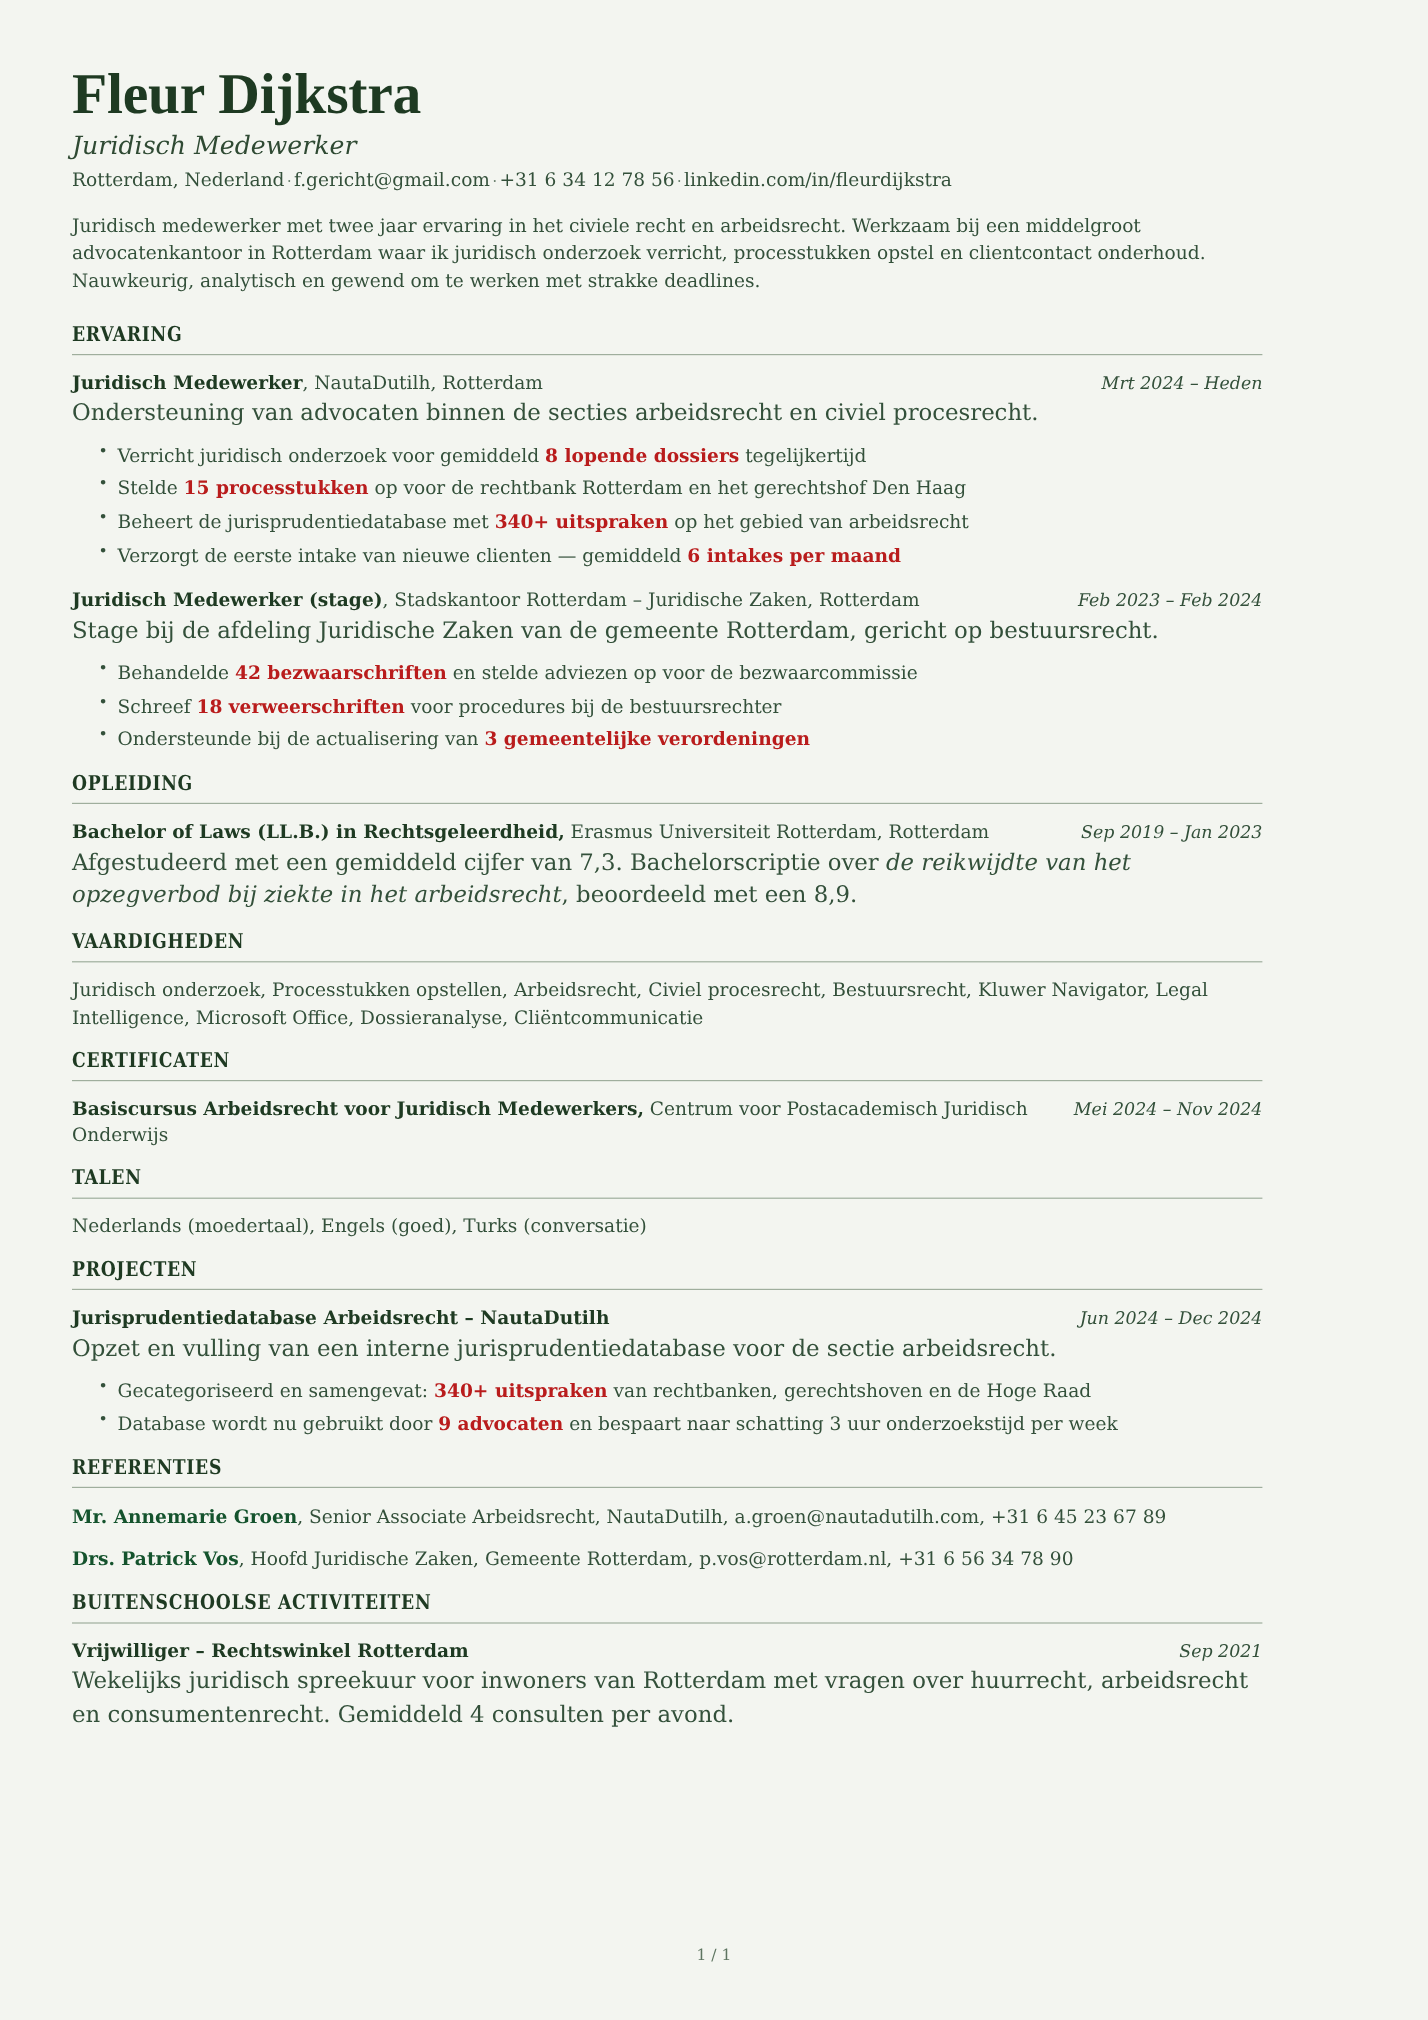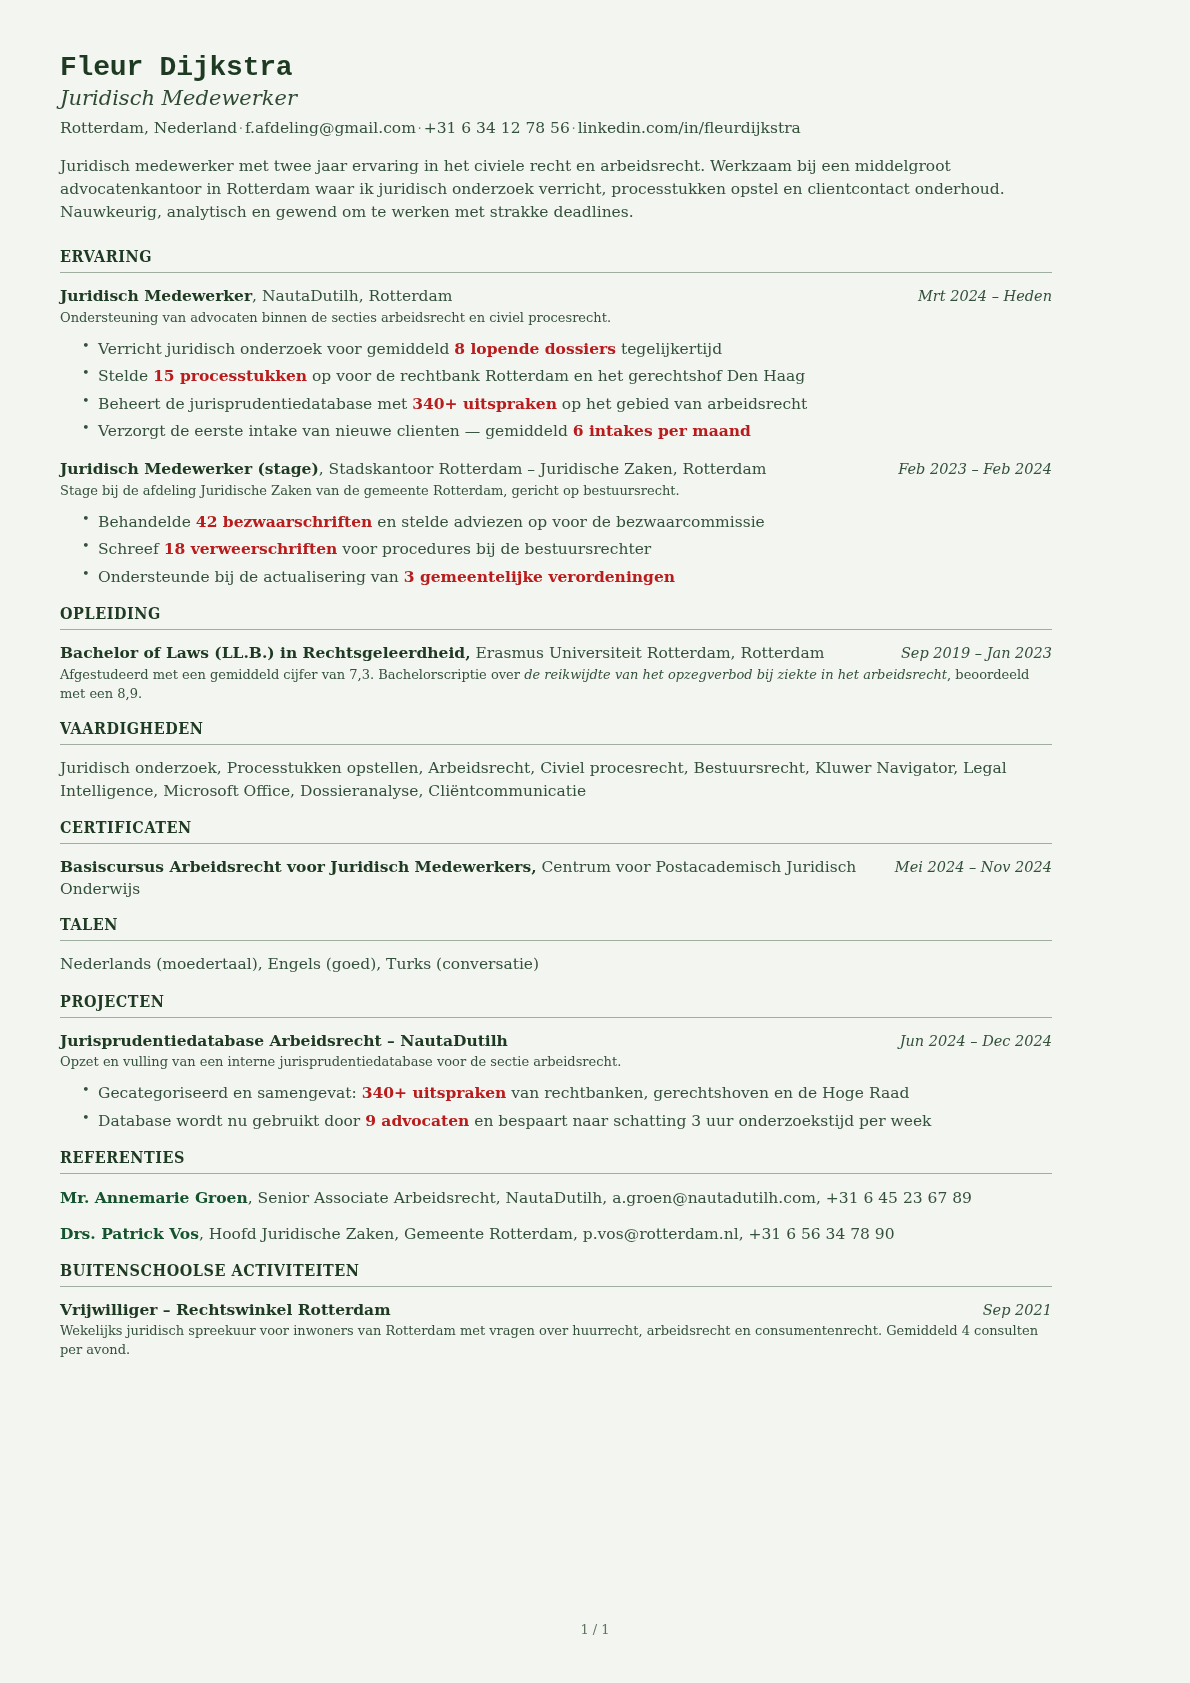--- a/index.html
+++ b/index.html
@@ -19,23 +19,23 @@
     width: 1190px;
     height: 1683px;
     box-sizing: border-box;
     padding: 52px 110px 0 60px;
     position: relative;
   }
   .inner { width: 992px; margin-left: 0; }
 
   
   .name {
-    font-family: Liberation Mono, monospace;
+    font-family: Liberation Serif, serif;
     font-weight: 700;
-    font-size: 28px;
+    font-size: 48px;
     line-height: 1.12;
     letter-spacing: -0.2px;
     color: #1e3a22;
     margin: 0 0 2px 0;
   }
   .headline {
     font-style: italic;
     font-size: 21px;
     line-height: 1.25;
     color: #2f4a33;
@@ -94,21 +94,21 @@
   .entry-title b { font-weight: 700; color: #1e3a22; }
   .entry-date {
     font-style: italic;
     font-size: 14.5px;
     color: #33503a;
     white-space: nowrap;
     flex: 0 0 auto;
     text-align: right;
   }
   .entry-sub {
-    font-size: 13px;
+    font-size: 19px;
     line-height: 1.45;
     color: #33503a;
     margin-top: 1px;
   }
   .entry-sub i { font-style: italic; }
 
   ul.bullets {
     list-style: none;
     margin: 9px 0 0 0;
     padding: 0 0 0 22px;
@@ -158,21 +158,21 @@
 </head>
 <body>
 
 <div class="page">
   <div class="inner">
 
     <div>
       <h1 class="name">Fleur Dijkstra</h1>
       <div class="headline">Juridisch Medewerker</div>
       <div class="contact">
-        <span>Rotterdam, Nederland</span><span class="sep">·</span><span>f.afdeling@gmail.com</span><span class="sep">·</span><span>+31 6 34 12 78 56</span><span class="sep">·</span><span>linkedin.com/in/fleurdijkstra</span>
+        <span>Rotterdam, Nederland</span><span class="sep">·</span><span>f.gericht@gmail.com</span><span class="sep">·</span><span>+31 6 34 12 78 56</span><span class="sep">·</span><span>linkedin.com/in/fleurdijkstra</span>
       </div>
       <div class="summary">Juridisch medewerker met twee jaar ervaring in het civiele recht en arbeidsrecht. Werkzaam bij een middelgroot advocatenkantoor in Rotterdam waar ik juridisch onderzoek verricht, processtukken opstel en clientcontact onderhoud. Nauwkeurig, analytisch en gewend om te werken met strakke deadlines.</div>
     </div>
 
     <div class="section">
       <div class="section-head">ERVARING</div>
       <div class="rule"></div>
 
       <div class="entry">
         <div class="entry-top">

